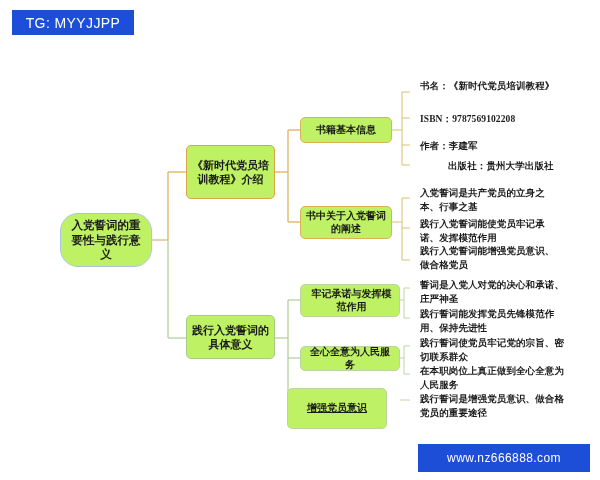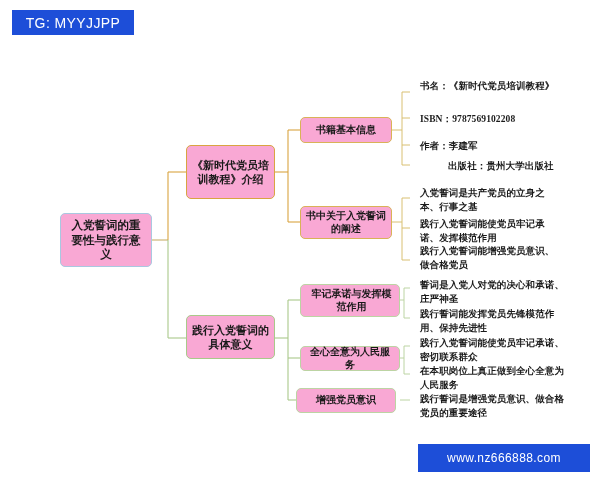--- a/index.html
+++ b/index.html
@@ -23,21 +23,21 @@
   svg.links {
     position: absolute;
     left: 0; top: 0;
     width: 600px;
     height: 480px;
     pointer-events: none;
   }
   .node {
     position: absolute;
     box-sizing: border-box;
-    background: #f9a8d4;
+    background: #bef264;
     border-radius: 5px;
     display: flex;
     align-items: center;
     justify-content: center;
     text-align: center;
     line-height: 1.28;
     color: #1a1a1a;
     padding: 3px 5px;
   }
   .node-root {
@@ -146,21 +146,21 @@
     <path d="M404 318 L410 318" stroke="#bcd4a3" stroke-width="1" fill="none"></path>
 
     <path d="M400 358 L404 358" stroke="#bcd4a3" stroke-width="1" fill="none"></path>
     <path d="M404 346 L404 374" stroke="#bcd4a3" stroke-width="1" fill="none"></path>
     <path d="M404 346 L410 346" stroke="#bcd4a3" stroke-width="1" fill="none"></path>
     <path d="M404 374 L410 374" stroke="#bcd4a3" stroke-width="1" fill="none"></path>
 
     <path d="M400 400 L410 400" stroke="#bcd4a3" stroke-width="1" fill="none"></path>
   </svg>
 
-  <div class="node node-root" style="left:60px; top:213px; width:92px; height:54px;">
+  <div class="node node-root" style="left:60px; top:213px; width:92px; height:54px;border-radius:18px;">
     <span>入党誓词的重要性与践行意义</span>
   </div>
 
   <div class="node node-l1-orange" style="left:186px; top:145px; width:89px; height:54px;">
     <span>《新时代党员培训教程》介绍</span>
   </div>
 
   <div class="node node-l1-green" style="left:186px; top:315px; width:89px; height:44px;">
     <span>践行入党誓词的具体意义</span>
   </div>
@@ -174,21 +174,21 @@
   </div>
 
   <div class="node node-l2-green" style="left:300px; top:284px; width:100px; height:33px;padding-left:8px;">
     <span>牢记承诺与发挥模范作用</span>
   </div>
 
   <div class="node node-l2-green" style="left:300px; top:346px; width:100px; height:25px;">
     <span>全心全意为人民服务</span>
   </div>
 
-  <div class="node node-l2-green" style="left:296px; top:388px; width:100px; height:25px;">
+  <div class="node node-l2-green" style="left:287px; top:388px; width:100px; height:41px;text-decoration:underline;">
     <span>增强党员意识</span>
   </div>
 
   <div class="leaf" style="left:414px; top:79px; width:136px;">
     <span>书名：《新时代党员培训教程》</span>
   </div>
   <div class="leaf" style="left:414px; top:112px; width:140px;">
     <span>ISBN：9787569102208</span>
   </div>
   <div class="leaf" style="left:414px; top:139px; width:140px;">
@@ -209,21 +209,21 @@
   </div>
 
   <div class="leaf" style="left:414px; top:278px; width:145px;">
     <span>誓词是入党人对党的决心和承诺、庄严神圣</span>
   </div>
   <div class="leaf" style="left:414px; top:307px; width:145px;">
     <span>践行誓词能发挥党员先锋模范作用、保持先进性</span>
   </div>
 
   <div class="leaf" style="left:414px; top:336px; width:145px;">
-    <span>践行入党誓词能使党员牢记承诺、密切联系群众</span>
+    <span>践行誓词使党员牢记党的宗旨、密切联系群众</span>
   </div>
   <div class="leaf" style="left:414px; top:364px; width:148px;">
     <span>在本职岗位上真正做到全心全意为人民服务</span>
   </div>
 
   <div class="leaf" style="left:414px; top:392px; width:145px;">
     <span>践行誓词是增强党员意识、做合格党员的重要途径</span>
   </div>
 
   <div class="watermark" id="wm-top">

